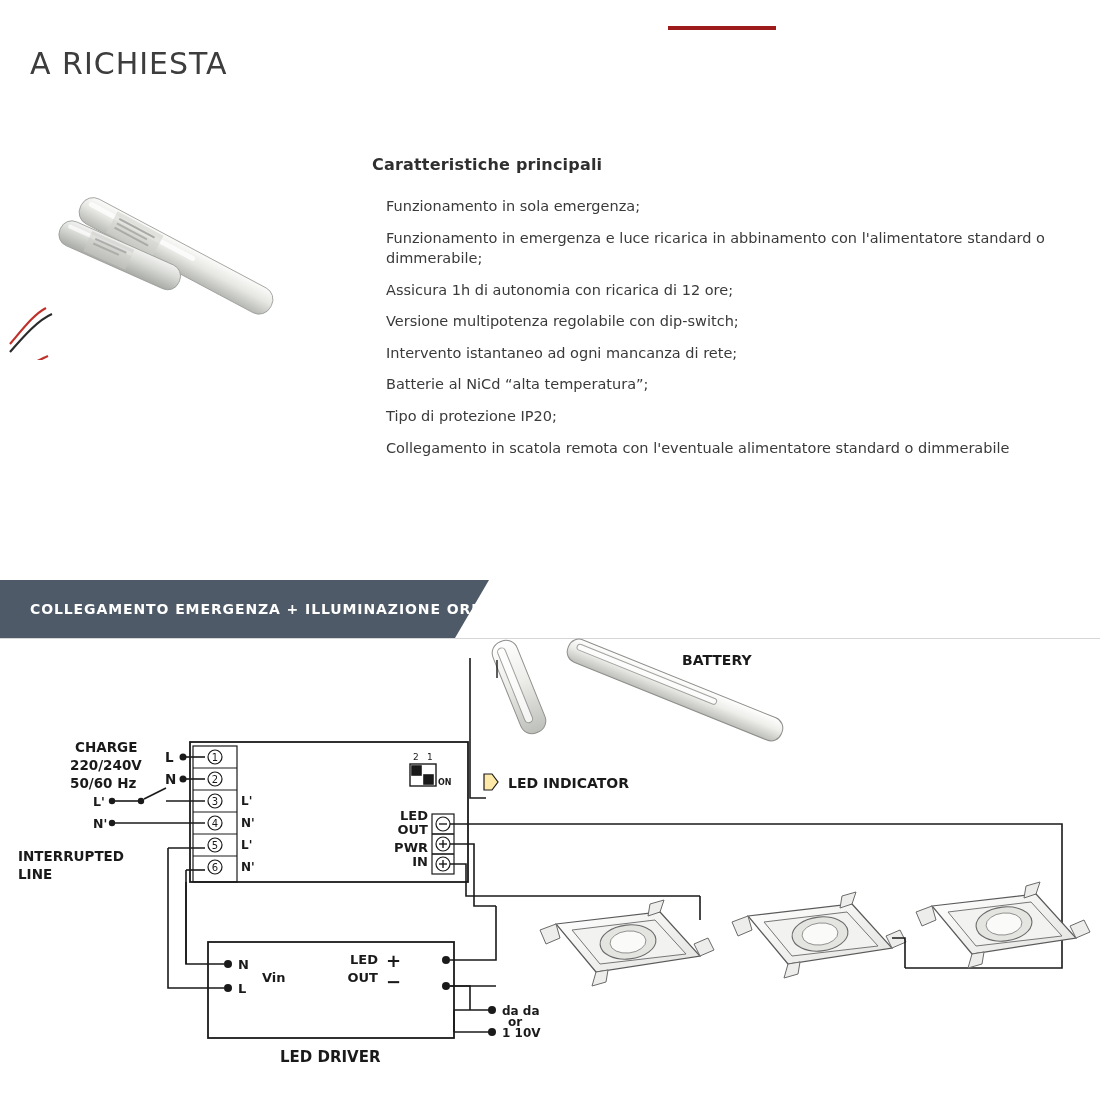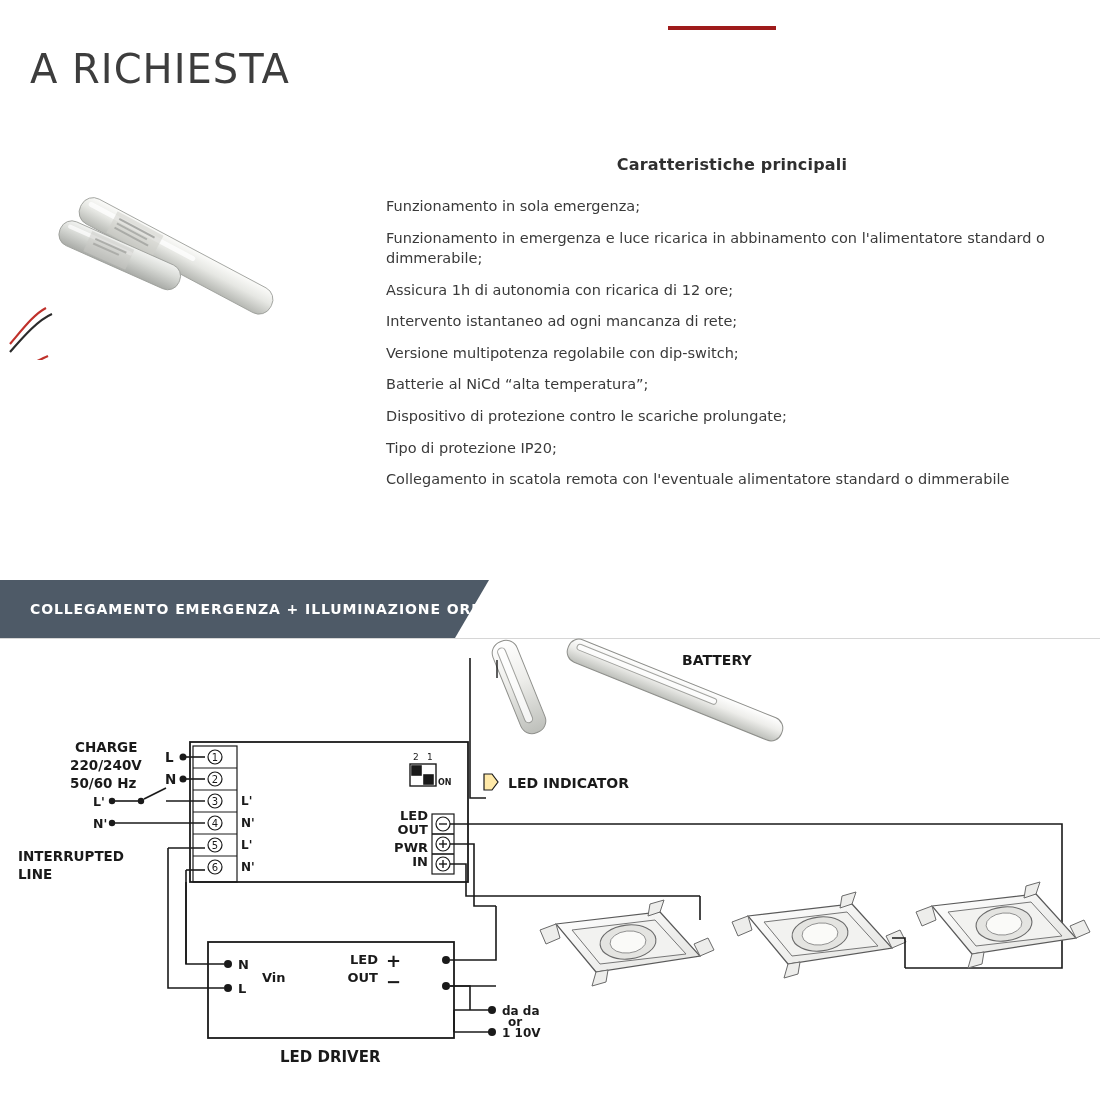--- a/index.html
+++ b/index.html
@@ -19,21 +19,21 @@
   .red-rule {
     position: absolute;
     left: 668px; top: 26px;
     width: 108px; height: 4px;
     background: #9e1b1b;
   }
 
   .a-richiesta {
     position: absolute;
     left: 30px; top: 46px;
-    font-size: 40px;
+    font-size: 30px;
     letter-spacing: 1px;
     color: #3d3d3d;
     font-weight: 400;
     font-family: "DejaVu Sans", "Liberation Sans", sans-serif;
   }
 
   .kit-title {
     position: absolute;
     left: 368px; top: 42px;
     font-size: 33px;
@@ -55,21 +55,20 @@
     position: absolute;
     left: 372px; top: 155px;
     width: 720px;
   }
   .features h2 {
     margin: 0 0 22px 0;
     font-size: 16px;
     font-weight: bold;
     color: #2f2f2f;
     letter-spacing: 0.2px;
-    text-align: center;
   }
   .feature-item {
     font-size: 14.5px;
     line-height: 1.42;
     color: #3a3a3a;
     margin: 4px 0 11px 14px;
     max-width: 710px;
   }
 
   
@@ -186,24 +185,23 @@
       <rect x="186" y="300" width="34" height="22" rx="3" fill="#b9bab5" stroke="#8e8f8b" stroke-width="0.8"></rect>
     </g>
   </svg>
 </div>
 
 <div class="features">
   <h2>Caratteristiche principali</h2>
   <p class="feature-item">Funzionamento in sola emergenza;</p>
   <p class="feature-item">Funzionamento in emergenza e luce ricarica in abbinamento con l'alimentatore standard o dimmerabile;</p>
   <p class="feature-item">Assicura 1h di autonomia con ricarica di 12 ore;</p>
+  <p class="feature-item">Versione multipotenza regolabile con dip-switch;</p>
   <p class="feature-item">Intervento istantaneo ad ogni mancanza di rete;</p>
-  <p class="feature-item">Versione multipotenza regolabile con dip-switch;</p>
   <p class="feature-item">Batterie al NiCd “alta temperatura”;</p>
-  <p class="feature-item">Dispositivo di protezione contro le scariche prolungate;</p>
   <p class="feature-item">Tipo di protezione IP20;</p>
   <p class="feature-item">Collegamento in scatola remota con l'eventuale alimentatore standard o dimmerabile</p>
 </div>
 
 <div class="band">
   <div class="band-bg"></div>
   <div class="band-strip"></div>
   <div class="band-strip-tail"></div>
   <div class="band-label">COLLEGAMENTO EMERGENZA + ILLUMINAZIONE ORDINARIA</div>
   <div class="band-line"></div>

